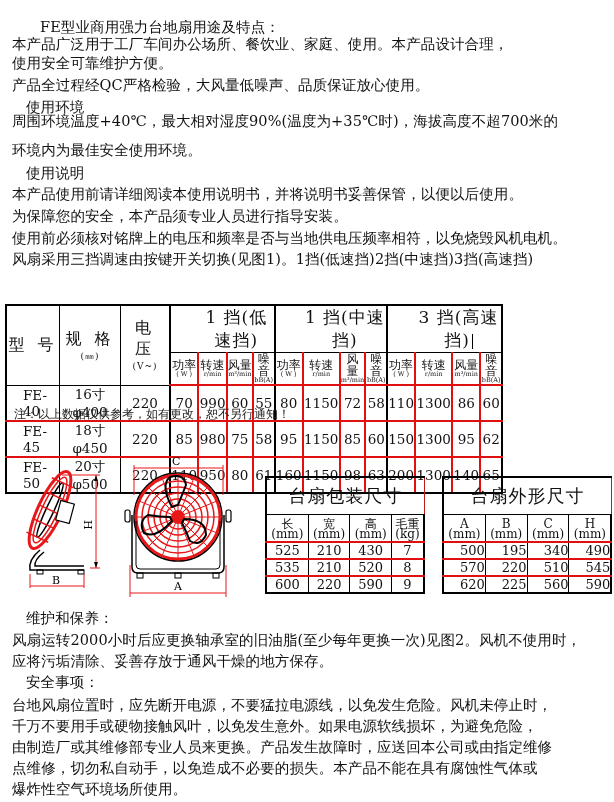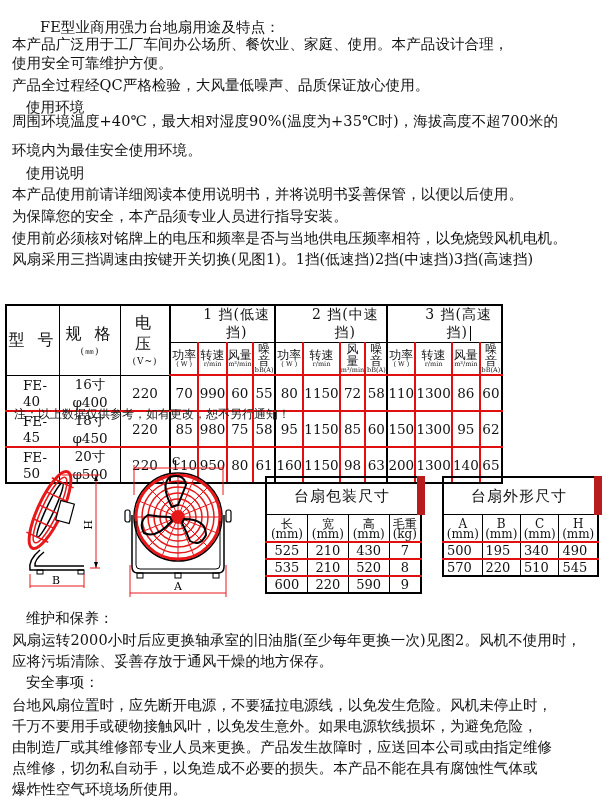--- a/index.html
+++ b/index.html
@@ -7,50 +7,50 @@
          font-family:"DejaVu Serif","Liberation Serif",serif; color:#111; }
   .line { position:absolute; left:12px; font-size:14.5px; line-height:18px; white-space:nowrap; letter-spacing:0.1px; }
   .indent1 { left:40px;margin-top:6px; }
   .indent2 { left:26px; }
 
   
   table { border-collapse:collapse; position:absolute; font-family:"DejaVu Serif","Liberation Serif",serif; }
   #spec { left:5px; top:304px; width:498px; }
   #spec td { border:1px solid #000; text-align:center; padding:0; font-size:13px; color:#111; }
   #spec .big { font-size:16px; letter-spacing:4px; }
-  #spec .grp { font-size:14px; letter-spacing:1px;padding-left:28px; }
+  #spec .grp { font-size:17px; letter-spacing:1px;padding-left:28px; }
   #spec .sub { font-size:12px; line-height:12px; }
   #spec .unit { font-size:6.5px; display:block; line-height:7px; }
   #spec .unit2 { font-size:9px; display:block; line-height:12px; letter-spacing:1px; }
   #spec tr.h1 td { height:26px; border-top:2px solid #000; }
   #spec tr.h2 td { height:23px; }
   #spec tr.d td { height:16px; font-size:13.5px; }
   #spec tr.d td.model { text-align:left; padding-left:16px; }
   #spec tr.h2 td, #spec tr.d td { border-bottom:2px solid #e01010; }
   #spec tr.d:last-child td { border-bottom:2px solid #000; }
   #spec td.rv { border-left:2px solid #e01010; }
   #spec td.gb { border-left:2px solid #000; }
   #spec td.first { border-left:2px solid #000; }
   #spec td.last { border-right:2px solid #000; }
 
   .note { position:absolute; left:14px; top:406px; font-size:12px; color:#222; white-space:nowrap; }
 
   
   .small { width:160px; }
   .small td { border:1px solid #000; text-align:center; padding:0; font-size:13px; }
-  .small tr.t td { height:36px; font-size:15px; letter-spacing:1px; border-top:2px solid #000; border-left:2px solid #000; border-right:8px solid #b91c1c; }
+  .small tr.t td { height:36px; font-size:18px; letter-spacing:1px; border-top:2px solid #000; border-left:2px solid #000; border-right:1px solid #b91c1c; }
   .small tr.hh td { height:26px; line-height:11px; font-size:12px; border-bottom:2px solid #e01010; }
   .small tr.hh td .u { font-size:12px; display:block; line-height:8px; }
   .small tr.r td { height:15px; border-bottom:2px solid #e01010; }
   .small tr.r:last-child td { border-bottom:2px solid #000; }
   .small td.l { border-left:2px solid #000; }
   .small td.rr { border-right:2px solid #000; }
   #pkg { left:265px; top:476px; }
   #dim { left:442px; top:476px; }
-  #dim tr.r td { text-align:left; padding-left:3px; }
+  #dim tr.r td { text-align:left; padding-left:16px; }
 
   .fig { position:absolute; }
   .cursor { display:inline-block; width:1px; height:15px; background:#000; vertical-align:middle; margin-left:2px; }
 </style>
 </head>
 <body>
 
 <div class="line indent1" style="top:12px">FE型业商用强力台地扇用途及特点：</div>
 <div class="line" style="top:35px">本产品广泛用于工厂车间办公场所、餐饮业、家庭、使用。本产品设计合理，</div>
 <div class="line" style="top:54px">使用安全可靠维护方便。</div>
@@ -72,21 +72,21 @@
     <td rowspan="2" class="big first" style="width:52px">型 号</td>
     <td rowspan="2" style="width:60px">
       <span class="big">规 格</span>
       <span class="unit2">(㎜)</span>
     </td>
     <td rowspan="2" style="width:48px">
       <span class="big">电 压</span>
       <span class="unit2">(V~)</span>
     </td>
     <td colspan="4" class="grp gb">1 挡(低速挡)</td>
-    <td colspan="4" class="grp gb">2 挡(中速挡)</td>
+    <td colspan="4" class="grp gb">1 挡(中速挡)</td>
     <td colspan="4" class="grp gb last"><span>3 挡(高速挡)</span><span class="cursor"></span></td>
   </tr>
   <tr class="h2">
     <td class="sub gb"><span>功率</span><span class="unit">( W )</span></td>
     <td class="sub rv"><span>转速</span><span class="unit">r/min</span></td>
     <td class="sub rv"><span>风量</span><span class="unit">m³/min</span></td>
     <td class="sub rv"><span>噪音</span><span class="unit">bB(A)</span></td>
     <td class="sub gb"><span>功率</span><span class="unit">( W )</span></td>
     <td class="sub rv"><span>转速</span><span class="unit">r/min</span></td>
     <td class="sub rv"><span>风量</span><span class="unit">m³/min</span></td>
@@ -276,20 +276,26 @@
     <td>195</td>
     <td>340</td>
     <td class="rr">490</td>
   </tr>
   <tr class="r">
     <td class="l">570</td>
     <td>220</td>
     <td>510</td>
     <td class="rr">545</td>
   </tr>
+  <tr class="r">
+    <td class="l">620</td>
+    <td>225</td>
+    <td>560</td>
+    <td class="rr">590</td>
+  </tr>
 </tbody>
   </table>
 
 <div class="line indent2" style="top:609px">维护和保养：</div>
 <div class="line" style="top:631px">风扇运转2000小时后应更换轴承室的旧油脂(至少每年更换一次)见图2。风机不使用时，</div>
 <div class="line" style="top:652px">应将污垢清除、妥善存放于通风干燥的地方保存。</div>
 
 <div class="line indent2" style="top:673px">安全事项：</div>
 <div class="line" style="top:696px">台地风扇位置时，应先断开电源，不要猛拉电源线，以免发生危险。风机未停止时，</div>
 <div class="line" style="top:717px">千万不要用手或硬物接触风叶，以免发生意外。如果电源软线损坏，为避免危险，</div>

